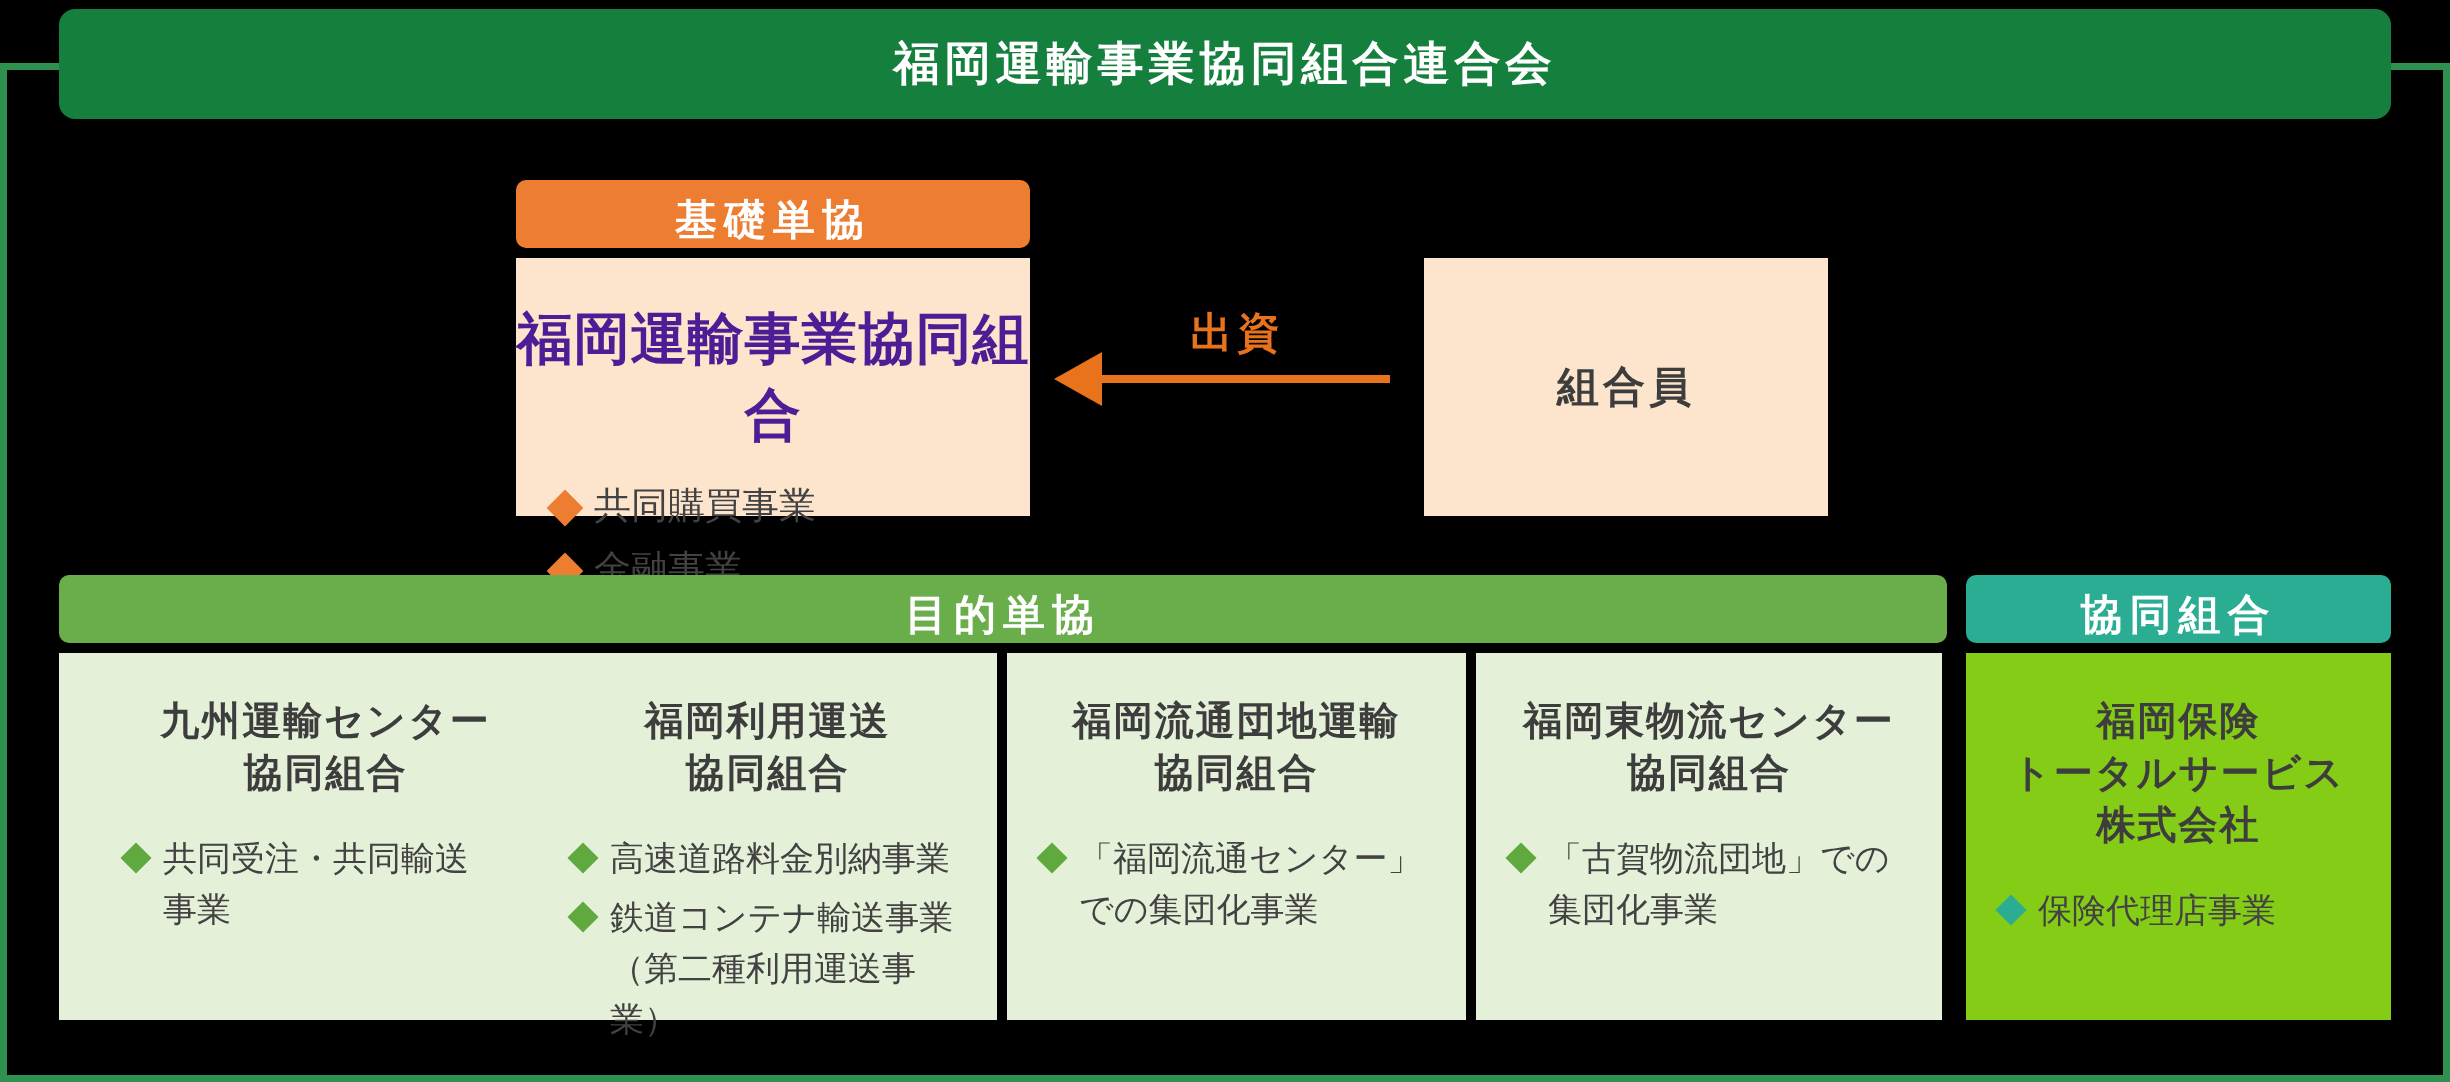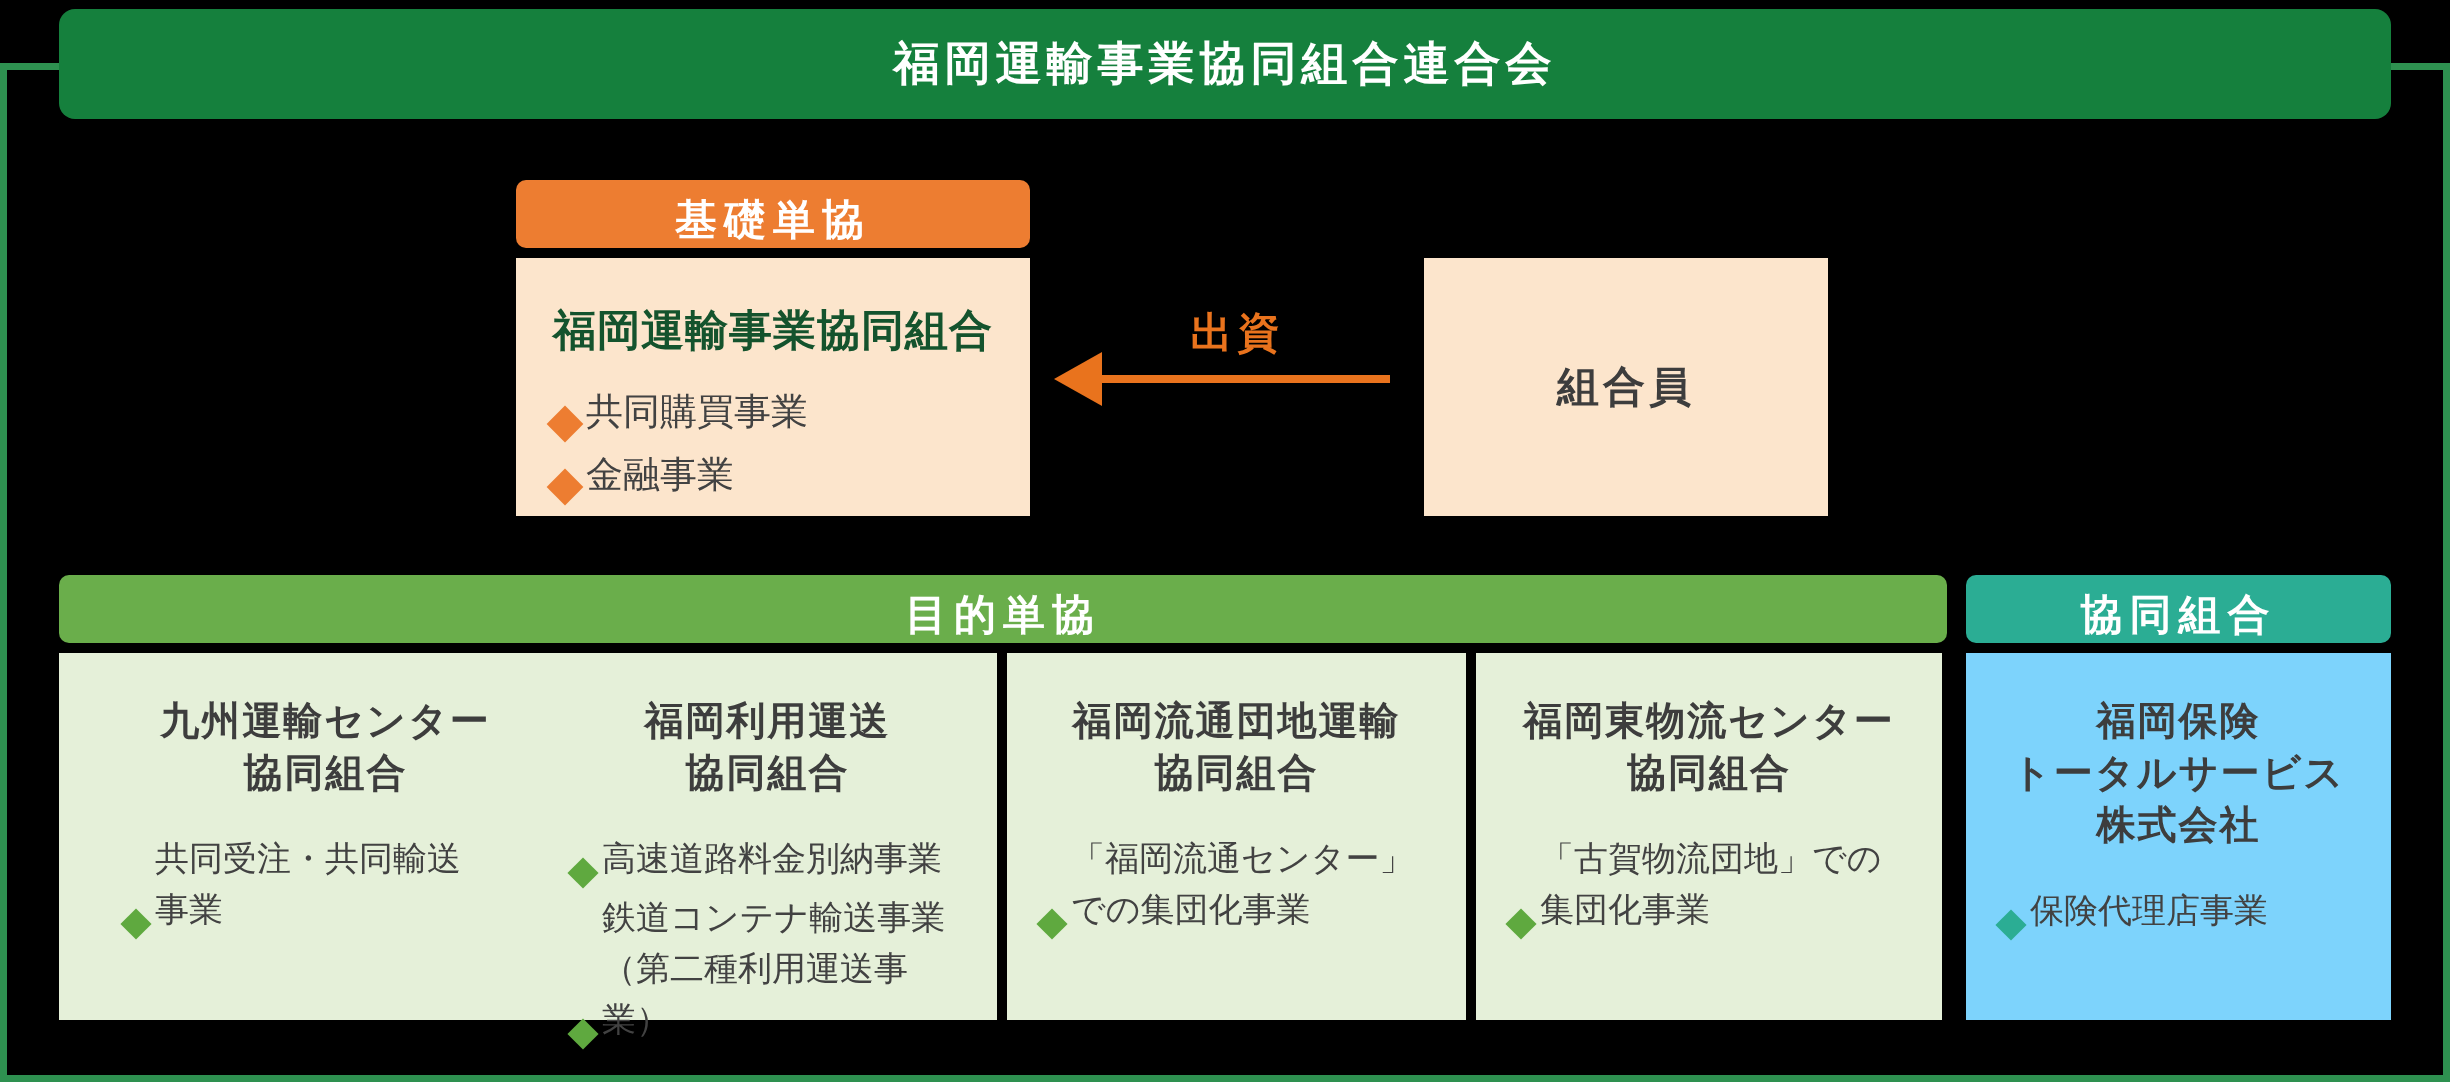--- a/index.html
+++ b/index.html
@@ -20,29 +20,29 @@
   .tag{position:absolute;display:flex;align-items:flex-end;justify-content:center;
        color:#fff;font-size:42px;font-weight:bold;letter-spacing:7px;
        border-radius:10px;z-index:1;}
   .tag-base{left:516px;top:180px;width:514px;height:68px;background:#ED7D31;}
   .tag-purpose{left:59px;top:575px;width:1888px;height:68px;background:#6AAE4B;}
   .tag-related{left:1966px;top:575px;width:425px;height:68px;background:#2BAD94;}
 
   
   .cream{position:absolute;background:#FCE5CC;z-index:1;}
   .base-box{left:516px;top:258px;width:514px;height:258px;}
-  .base-title{margin-top:44px;text-align:center;color:#14532d;
-              font-size:43px;font-weight:600;letter-spacing:1px;}
+  .base-title{margin-top:44px;text-align:center;color:#4c1d95;
+              font-size:56px;font-weight:600;letter-spacing:1px;}
   .members-box{left:1424px;top:258px;width:404px;height:258px;
                display:flex;align-items:center;justify-content:center;
                color:#3D3D3D;font-size:42px;font-weight:600;letter-spacing:4px;}
 
   
   .bullets{margin:26px 0 0 36px;}
-  .bullet{display:flex;gap:8px;align-items:flex-end;}
+  .bullet{display:flex;gap:16px;align-items:flex-start;}
   .dia{flex:none;transform:rotate(45deg);}
   .dia-o{width:26px;height:26px;background:#ED7D31;margin-top:15px;}
   .dia-g{width:22px;height:22px;background:#5FA93F;margin-top:14px;}
   .dia-t{width:22px;height:22px;background:#2BAD94;margin-top:14px;}
   .btext{color:#424242;white-space:pre-line;}
   .base-box .btext{font-size:37px;line-height:1.38;}
   .base-box .bullet{margin-bottom:12px;}
 
   
   .inv-label{position:absolute;left:1085px;top:305px;width:305px;z-index:1;
@@ -54,21 +54,21 @@
               border-top:27px solid transparent;border-bottom:27px solid transparent;
               border-right:48px solid #E9731D;}
 
   
   .pbox{position:absolute;top:653px;height:367px;background:#E5F0D9;z-index:1;}
   .pbox1{left:59px;width:469px;padding-left:32px;}
   .pbox2{left:538px;width:459px;}
   .pbox3{left:1007px;width:459px;}
   .pbox4{left:1476px;width:466px;}
   .tbox{position:absolute;top:653px;left:1966px;width:425px;height:367px;
-        background:#7dd3fc;z-index:1;}
+        background:#84cc16;z-index:1;}
   .pbox-title,.tbox-title{margin-top:42px;text-align:center;color:#3D3D3D;
         font-size:39px;font-weight:600;line-height:1.33;letter-spacing:2px;
         white-space:pre-line;}
   .pbox .bullets,.tbox .bullets{margin:34px 24px 0 34px;}
   .pbox .btext,.tbox .btext{font-size:34px;line-height:1.5;}
   .pbox .bullet,.tbox .bullet{margin-bottom:8px;}
 </style>
 </head>
 <body>
 

